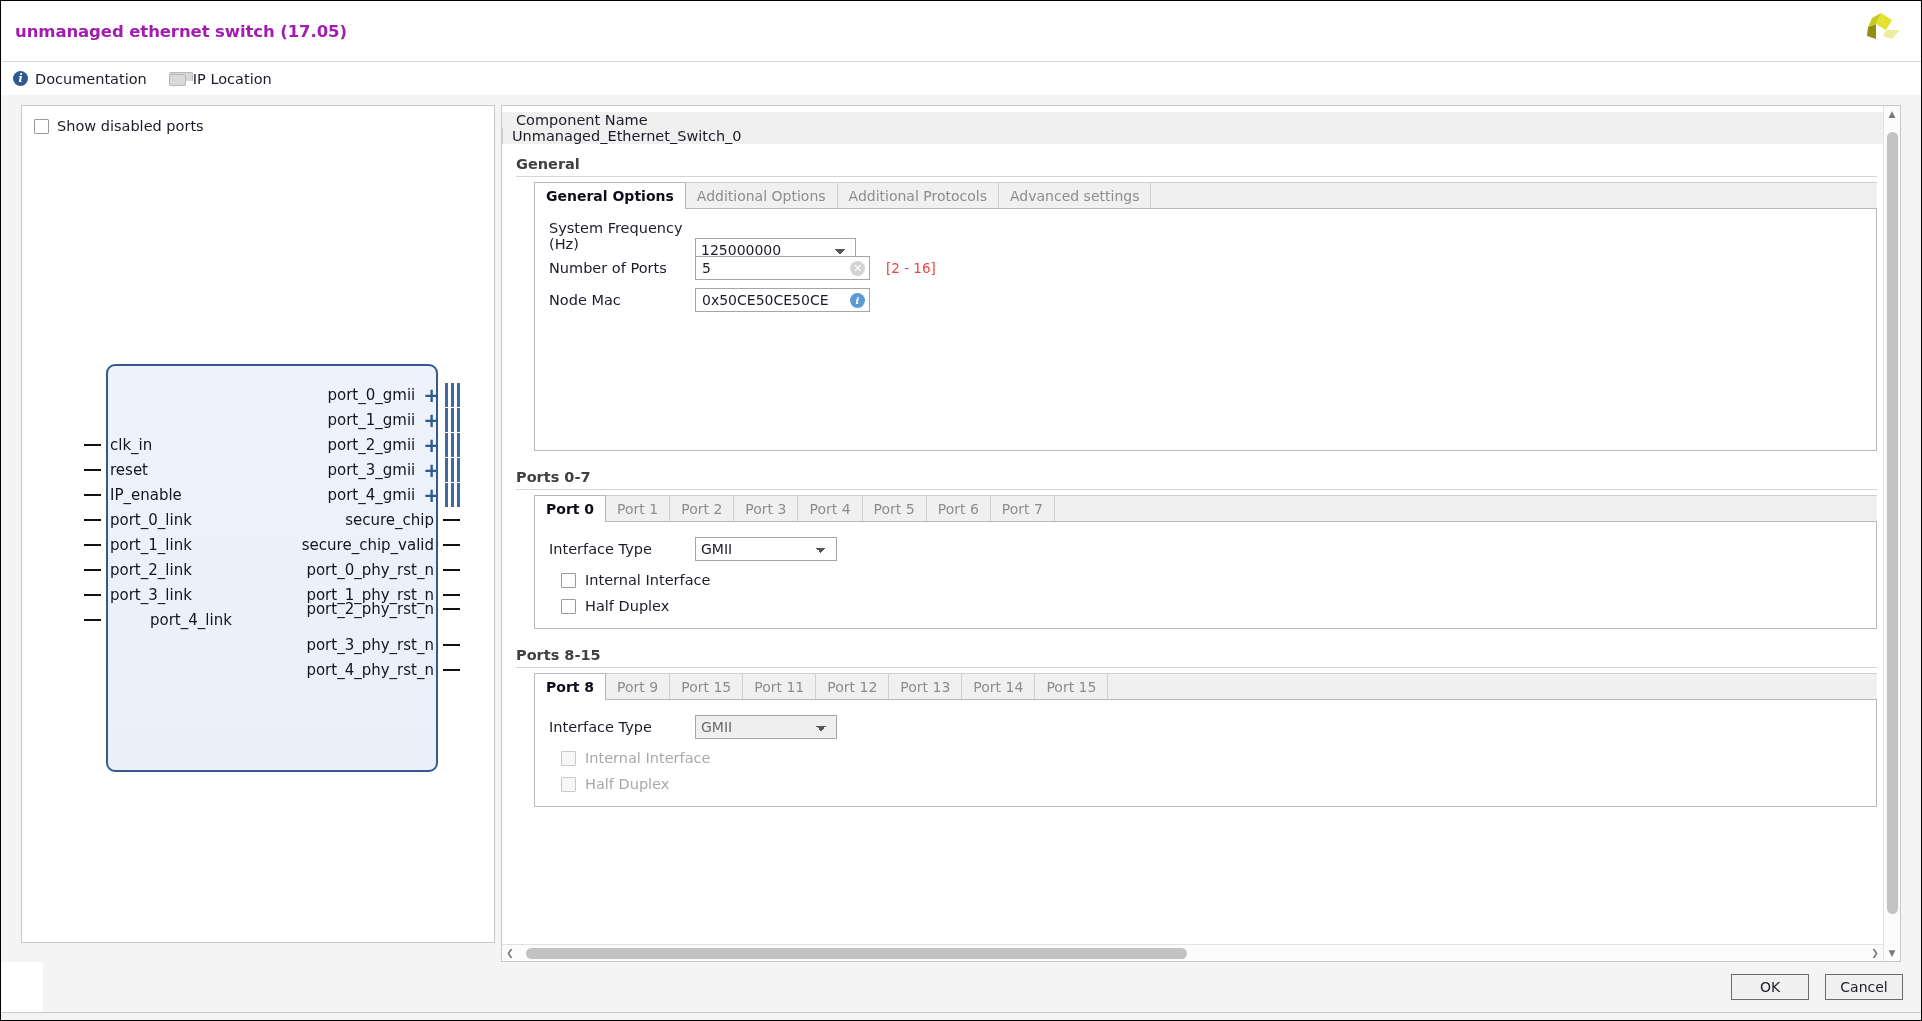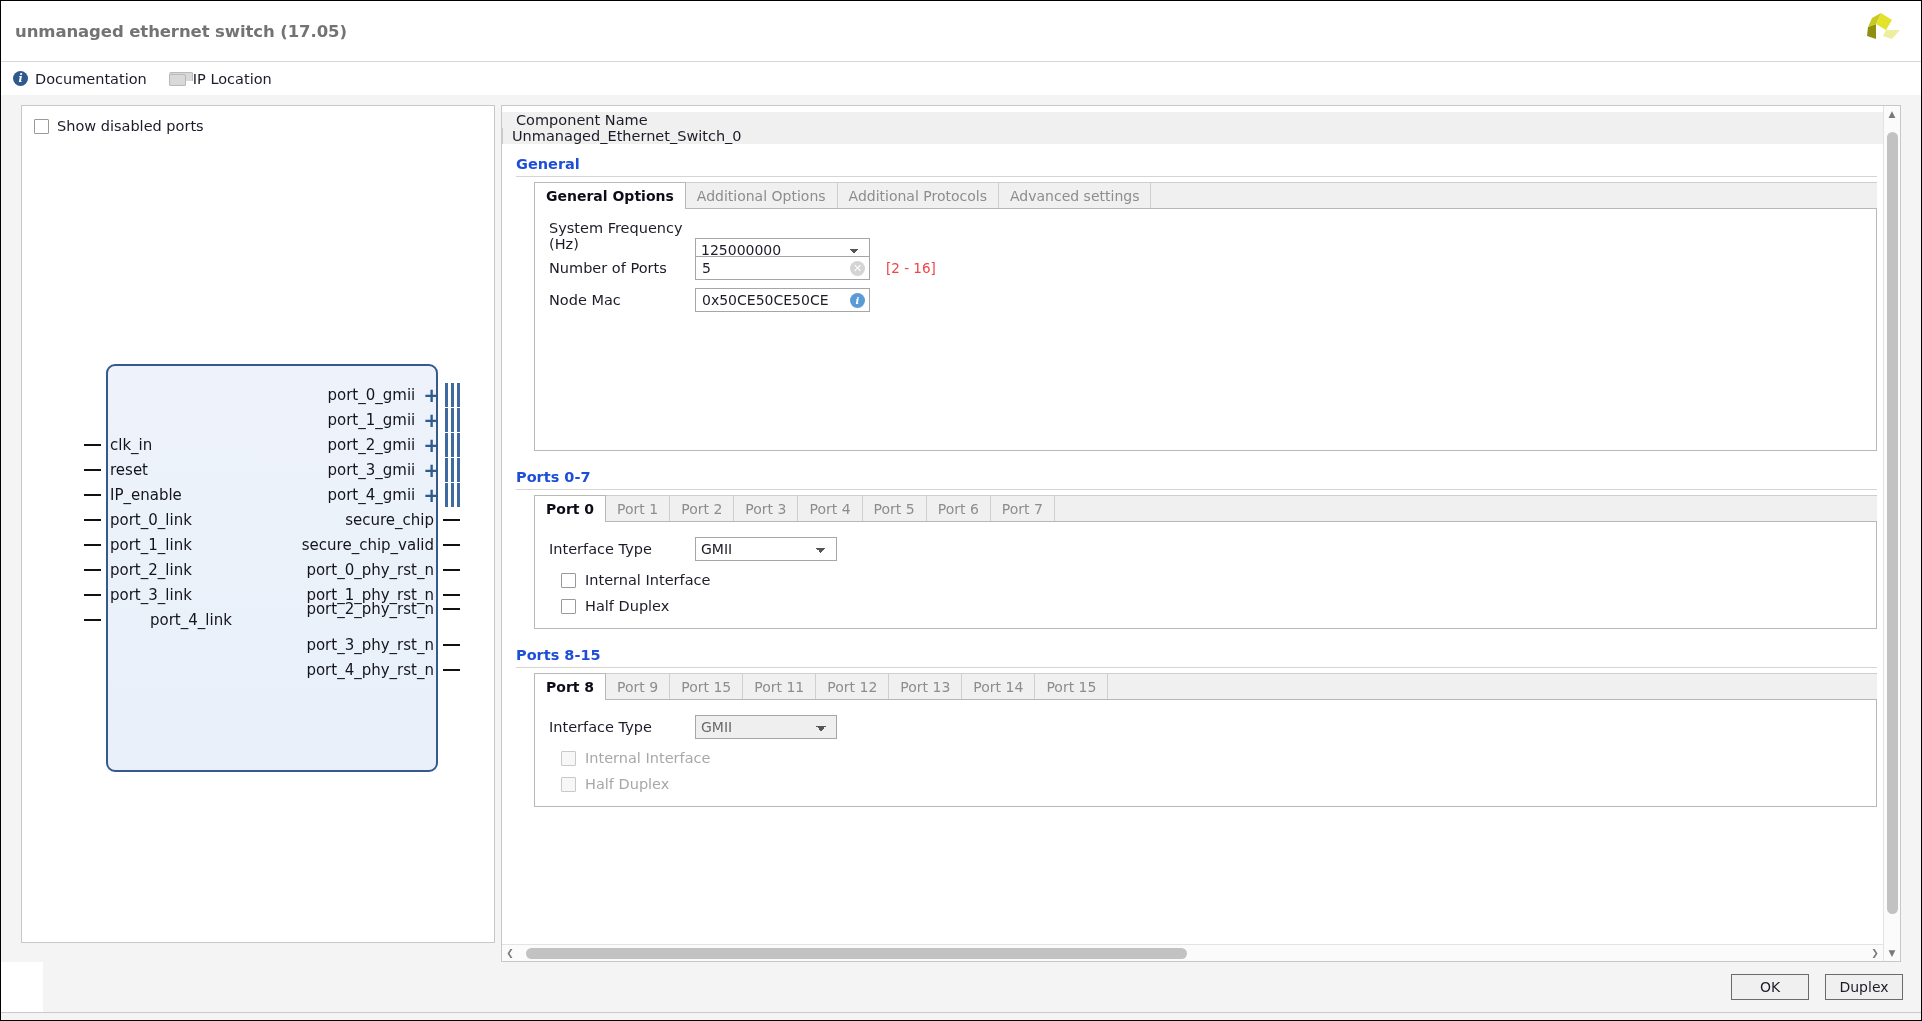--- a/index.html
+++ b/index.html
@@ -24,21 +24,21 @@
     min-height: 61px;
     background: #ffffff;
     display: flex; align-items: center;
     padding: 0 14px;
     position: relative;
     border-bottom: 1px solid #d8d8d8;
   }
   .title-text {
     font-size: 16.5px;
     font-weight: bold;
-    color: #737373;
+    color: #a21caf;
     letter-spacing: -0.1px;
   }
   .logo {
     position: absolute;
     right: 18px; top: 8px;
     width: 44px; height: 42px;
   }
 
   
   .linkbar {
@@ -193,21 +193,21 @@
   .compname-val {
     flex: 1;
     background: #f0f0f0;
     border-left: 1px solid #cccccc;
     display: flex; align-items: center;
     padding-left: 9px;
     font-size: 14.5px; color: #1c1c28;
   }
 
   .sect-title {
-    font-size: 14.5px; font-weight: bold; color: #1d4ed8;
+    font-size: 14.5px; font-weight: bold; color: #404040;
     margin: 18px 0 4px 14px;
   }
   .sect-rule {
     height: 1px; background: #d5d5d5; margin: 0 6px 0 14px;
   }
 
   .tabgroup { margin: 6px 6px 0 32px; }
   .tabstrip {
     display: flex; align-items: flex-end;
     border-bottom: 1px solid #b8b8b8;
@@ -267,21 +267,21 @@
     background: #ffffff;
     padding-left: 5px;
     -webkit-appearance: none; appearance: none;
     background-image:
       linear-gradient(45deg, transparent 50%, #555 50%),
       linear-gradient(135deg, #555 50%, transparent 50%);
     background-position: calc(100% - 15px) 10px, calc(100% - 10px) 10px;
     background-size: 5px 5px, 5px 5px;
     background-repeat: no-repeat;
   }
-  select.sel.w175 { width: 175px; margin-top: 27px; }
+  select.sel.w175 { width: 161px; margin-top: 27px; }
   select.sel.w142 { width: 142px; }
   select.sel.dis { background-color: #efefef; color: #6a6a6a; }
 
   .txtbox {
     height: 24px;
     border: 1px solid #a6a6a6;
     background: #ffffff;
     display: flex; align-items: center;
     padding: 0 4px 0 6px;
     font-size: 14px; color: #1c1c28;
@@ -643,16 +643,16 @@
             <div class="thumb"></div>
           </div>
           <div class="arrow">▼</div>
         </div>
       </div>
     </div>
   </div>
 
   <div class="footer">
     <button class="btn">OK</button>
-    <button class="btn">Duplex</button>
+    <button class="btn">Cancel</button>
   </div>
   <div class="statusbar"></div>
 </div>
 
 </body></html>

